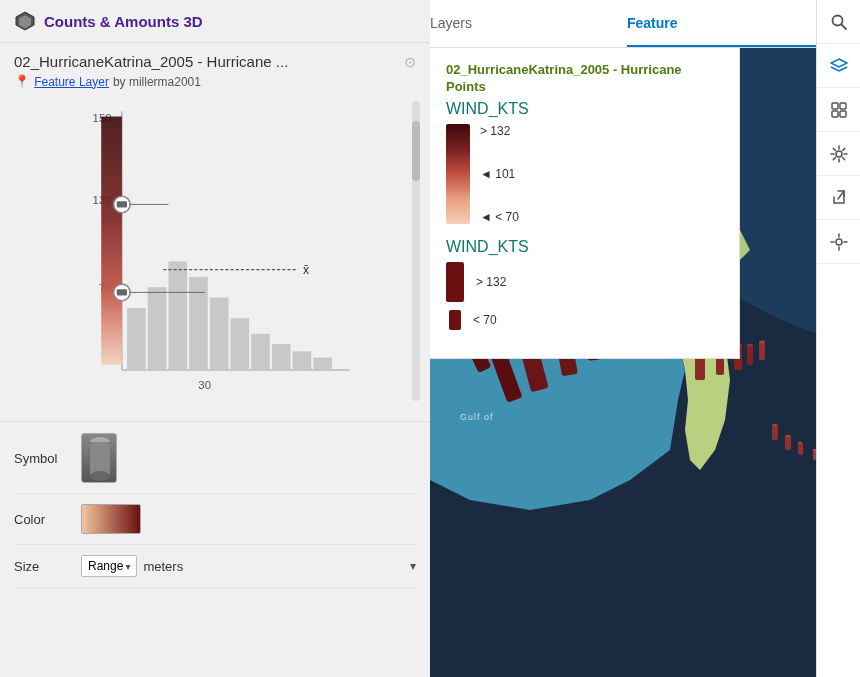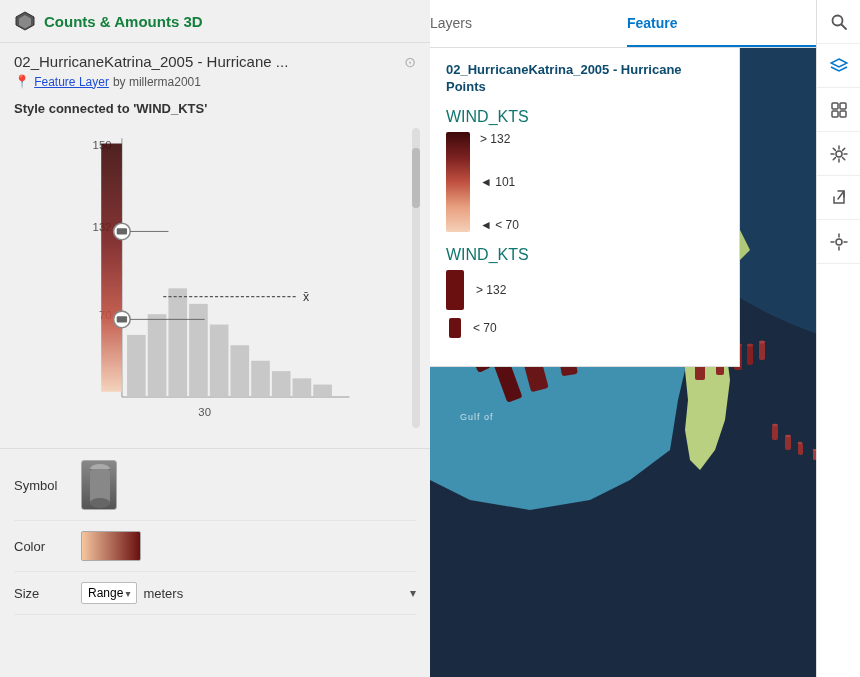--- a/index.html
+++ b/index.html
@@ -33,21 +33,21 @@
       border-bottom: 1px solid #ddd;
       gap: 8px;
     }
     .panel-header-icon {
       width: 22px;
       height: 22px;
     }
     .panel-title {
       font-size: 15px;
       font-weight: 600;
-      color: #15803d;
+      color: #4c1d95;
     }
 
     .layer-header {
       display: flex;
       align-items: center;
       justify-content: space-between;
       padding: 10px 14px 4px 14px;
     }
     .layer-name {
       font-size: 15px;
@@ -242,22 +242,22 @@
       width: 310px;
       background: #fff;
       border-right: 1px solid #ddd;
       border-bottom: 1px solid #ddd;
       padding: 14px 16px;
       z-index: 9;
     }
     .legend-layer-name {
       font-size: 13px;
       font-weight: 700;
-      color: #0c4a6e;
-      margin-bottom: 12px;
+      color: #4d7c0f;
+      margin-bottom: 4px;
       line-height: 1.3;
     }
     .legend-section {
       margin-bottom: 14px;
     }
     .legend-field-label {
       font-size: 16px;
       color: #0f766e;
       font-weight: 400;
       margin-bottom: 6px;
@@ -357,24 +357,20 @@
     <span class="layer-name">02_HurricaneKatrina_2005 - Hurricane ...</span>
     <span class="layer-name-icon">⊙</span>
   </div>
 
   <div class="feature-layer-link">
     <span class="pin-icon">📍</span>
     <span class="link-text">Feature Layer</span>
     <span class="by-text">by millerma2001</span>
   </div>
 
-  <div class="style-connected">
-    <span>Style</span>
-    <span>connected to 'WIND_KTS'</span>
-  </div>
 
   <div class="histogram-container">
     <svg class="histogram-svg" viewBox="0 0 300 290">
 
       <line x1="60" y1="10" x2="60" y2="260" stroke="#999" stroke-width="1"></line>
       <line x1="60" y1="260" x2="280" y2="260" stroke="#999" stroke-width="1"></line>
 
       <text x="50" y="20" text-anchor="end" font-size="11" fill="#555">150</text>
       <text x="50" y="100" text-anchor="end" font-size="11" fill="#555">132</text>
       <text x="50" y="185" text-anchor="end" font-size="11" fill="#555">70</text>

